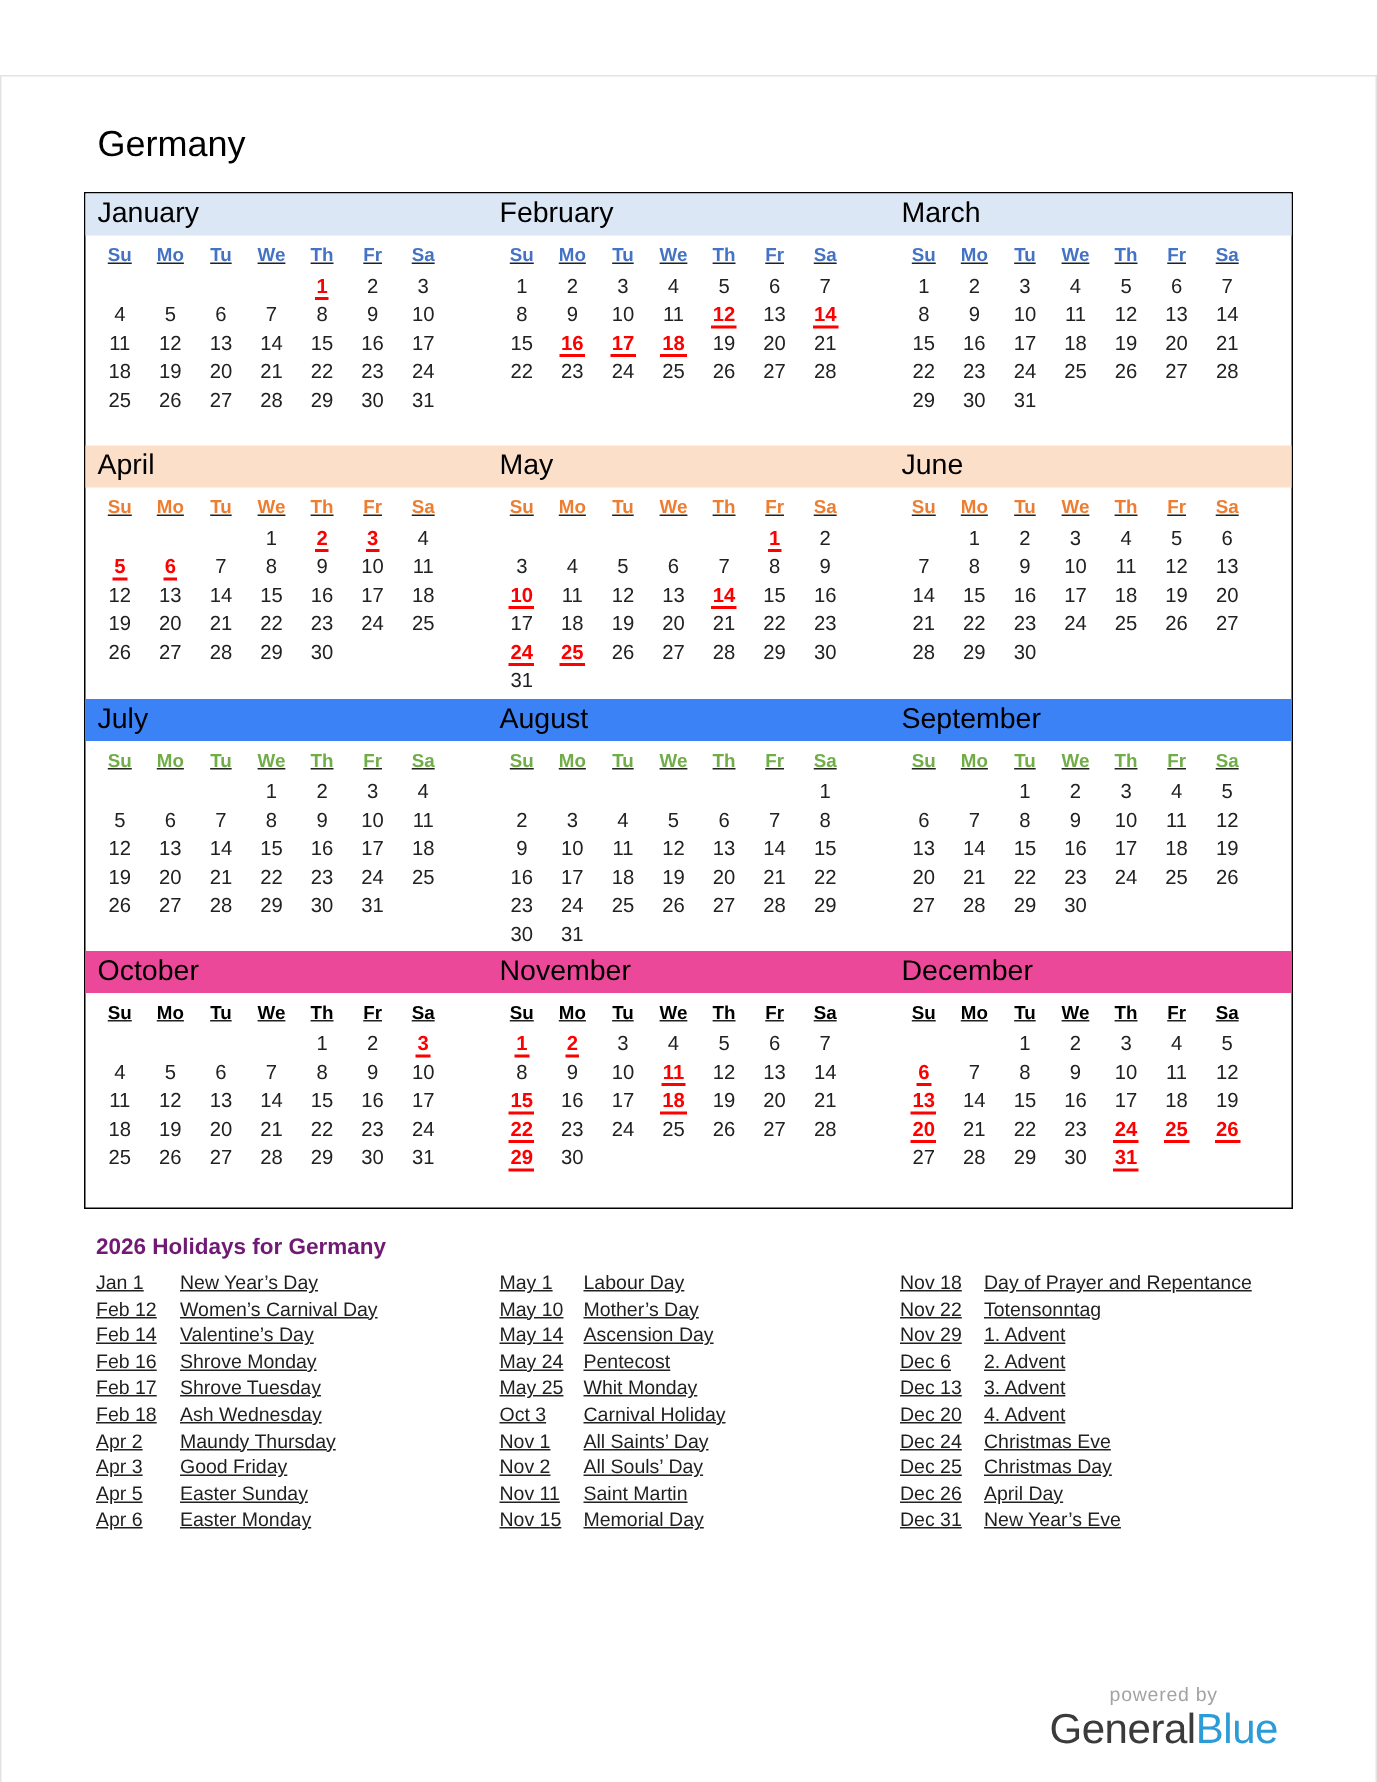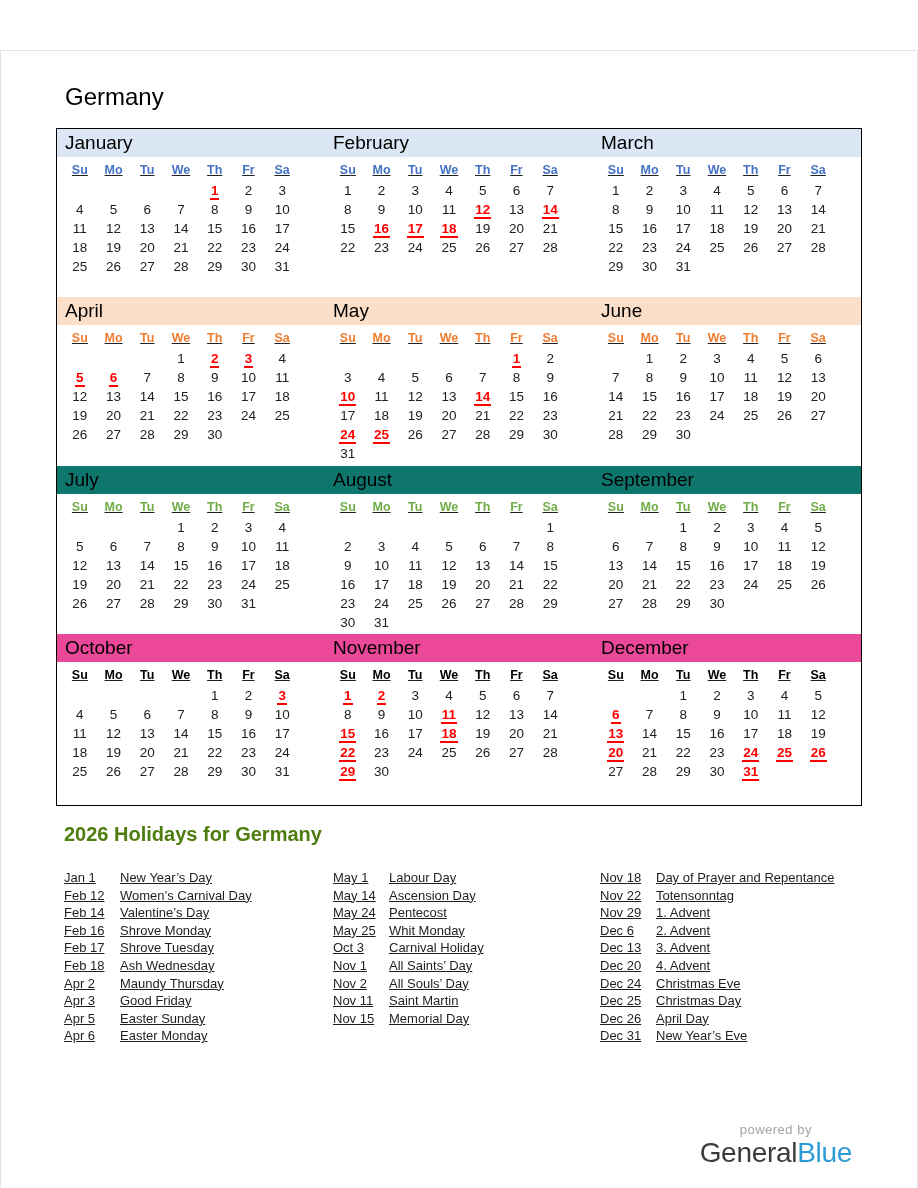--- a/index.html
+++ b/index.html
@@ -32,21 +32,21 @@
   .q-body{display:grid;grid-template-columns:repeat(3,1fr);align-items:start;text-decoration:underline;}
   .month{padding:1px 26px 0 6px;}
   .wk-row{display:grid;grid-template-columns:repeat(7,1fr);height:23px;align-items:center;}
   .wk{font-size:12.5px;font-weight:bold;text-align:center;}
   .d-grid{display:grid;grid-template-columns:repeat(7,1fr);}
   .dcell{height:19px;line-height:19px;text-align:center;font-size:13.5px;color:#212121;}
   .dcell .num{display:inline-block;}
   .dcell .hol{font-weight:bold;border-bottom:2px solid;padding:0 1px;line-height:15px;}
   
   .holidays{margin:17px 56px 0 64px;}
-  .h-title{font-size:20px;font-weight:bold;color:#4d7c0f;margin-bottom:23px;}
+  .h-title{font-size:15px;font-weight:bold;color:#701a75;margin-bottom:6px;}
   .h-cols{display:grid;grid-template-columns:269px 267px 1fr;align-items:start;text-decoration:underline;}
   .h-item{font-size:13px;line-height:17.6px;color:#1f1f1f;display:flex;}
   .h-date{width:56px;flex:0 0 56px;}
   .h-name{flex:1;}
   
   .footer{position:absolute;right:66px;top:1072px;text-align:center;}
   .powered{font-size:13px;color:#a3a3a3;letter-spacing:0.5px;margin-bottom:2px;}
   .brand{font-size:28px;letter-spacing:-0.3px;line-height:1;}
   .b1{color:#3b3b3b;}
   .b2{color:#2d9bd5;}
@@ -361,21 +361,21 @@
               <div class="dcell"><span class="num">30</span></div>
               <div class="dcell"></div>
               <div class="dcell"></div>
               <div class="dcell"></div>
               <div class="dcell"></div>
             </div>
           </div>
         </div>
       </div>
       <div class="quarter q2">
-        <div class="q-band" style="background: #0f766e;">
+        <div class="q-band" style="background: #3b82f6;">
           <div class="q-month-name">July</div>
           <div class="q-month-name">August</div>
           <div class="q-month-name">September</div>
         </div>
         <div class="q-body">
           <div class="month">
             <div class="wk-row">
               <div class="wk" style="color: rgb(112, 173, 71);">Su</div>
               <div class="wk" style="color: rgb(112, 173, 71);">Mo</div>
               <div class="wk" style="color: rgb(112, 173, 71);">Tu</div>
@@ -724,20 +724,24 @@
           </div>
           <div class="h-item">
             <span class="h-date">Apr 6</span>
             <span class="h-name">Easter Monday</span>
           </div>
         </div>
         <div>
           <div class="h-item">
             <span class="h-date">May 1</span>
             <span class="h-name">Labour Day</span>
+          </div>
+          <div class="h-item">
+            <span class="h-date">May 10</span>
+            <span class="h-name">Mother’s Day</span>
           </div>
           <div class="h-item">
             <span class="h-date">May 14</span>
             <span class="h-name">Ascension Day</span>
           </div>
           <div class="h-item">
             <span class="h-date">May 24</span>
             <span class="h-name">Pentecost</span>
           </div>
           <div class="h-item">

